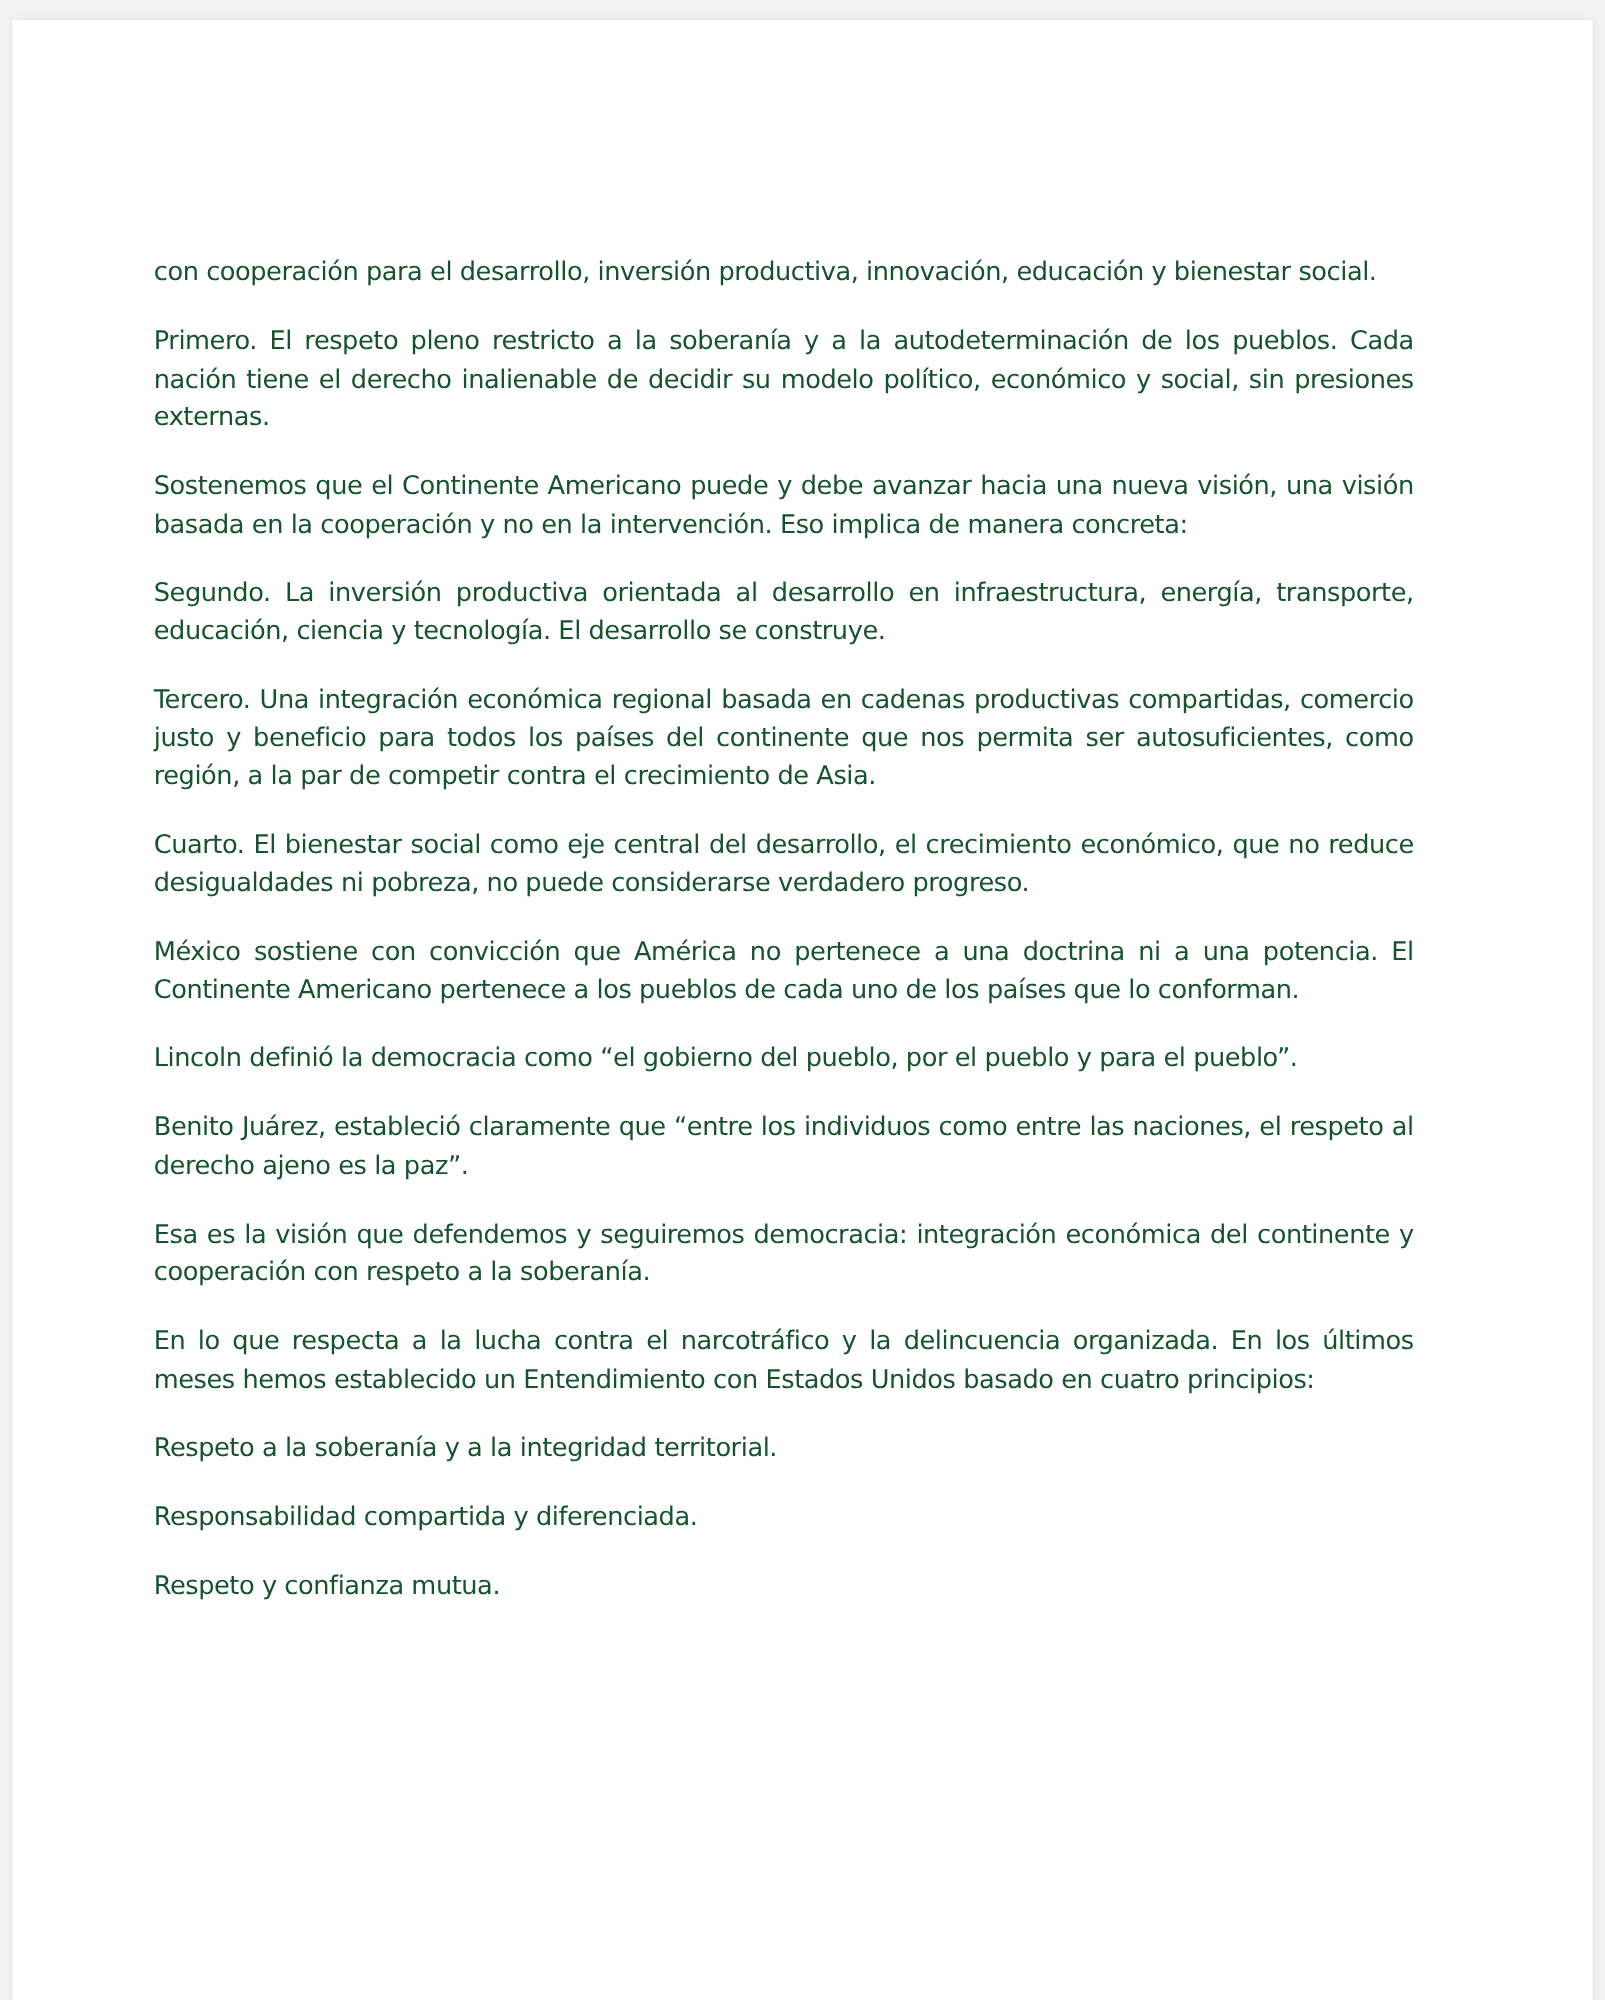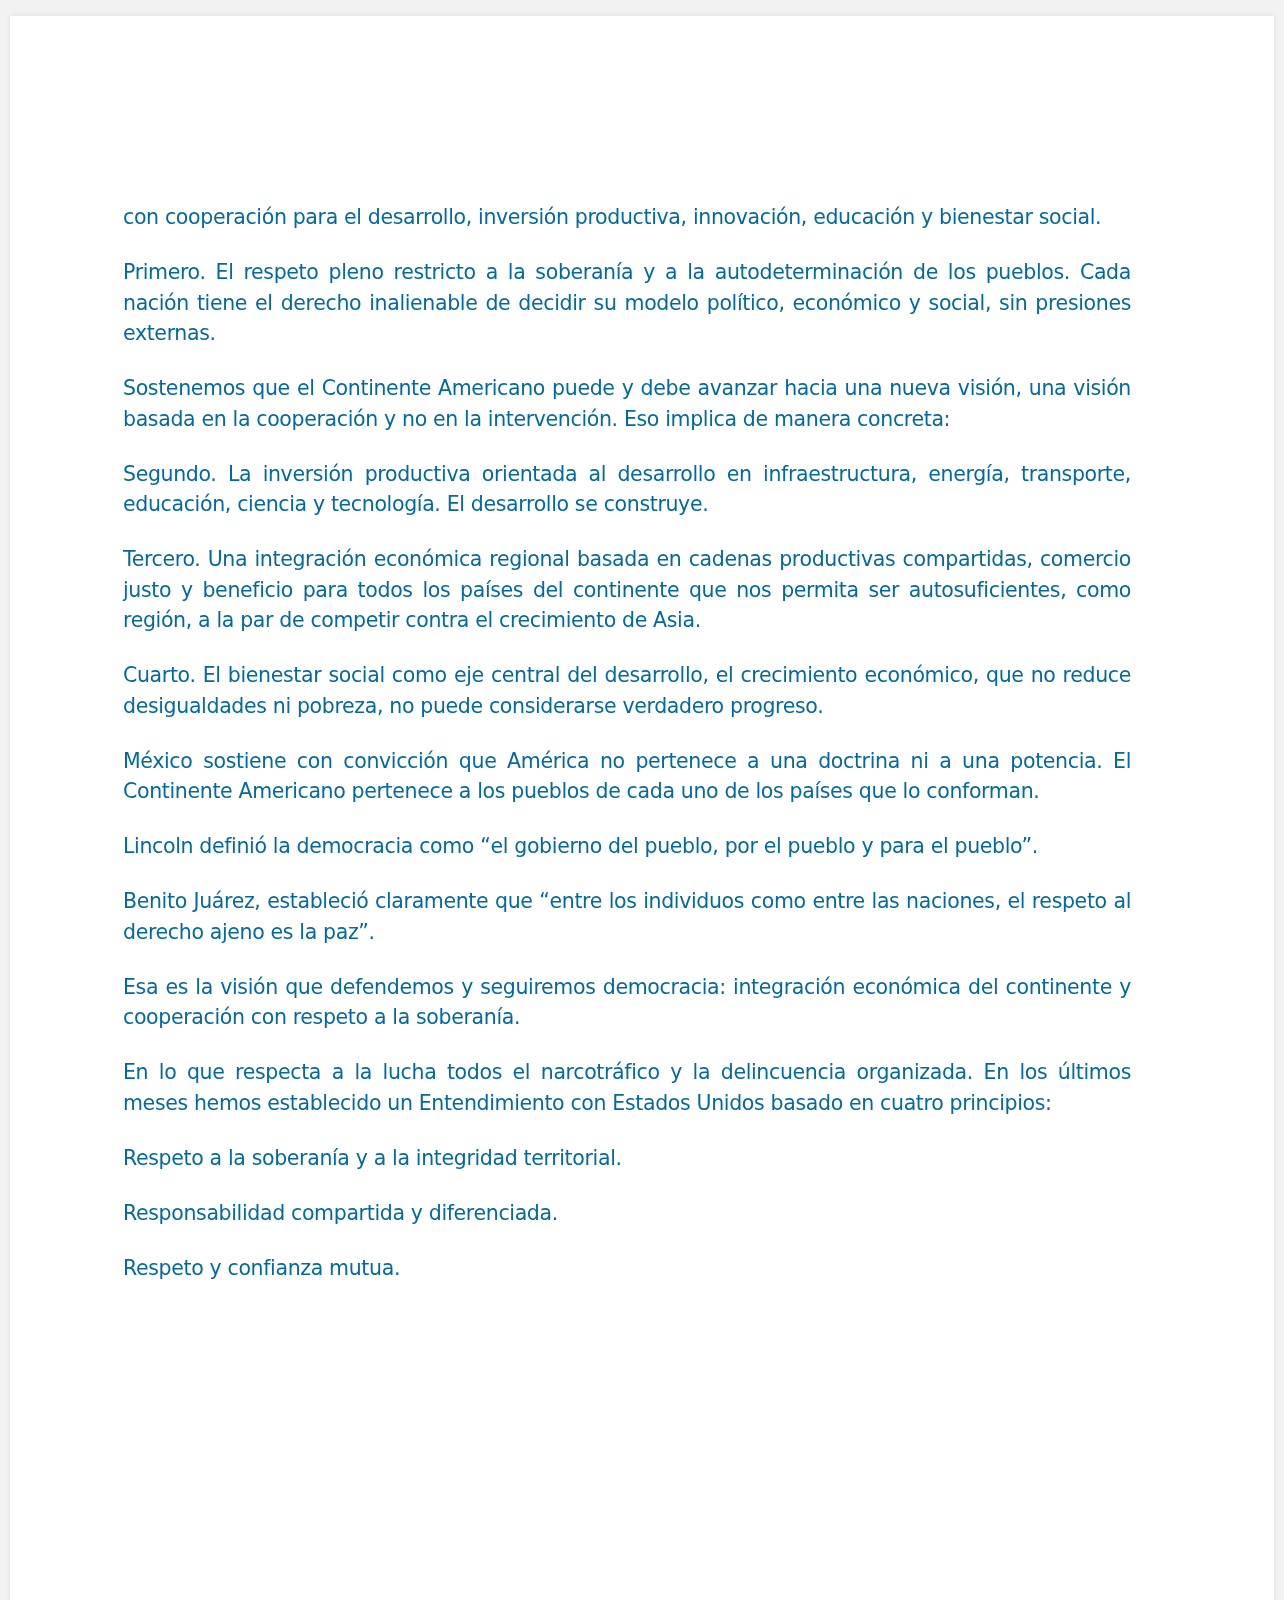--- a/index.html
+++ b/index.html
@@ -20,21 +20,21 @@
       box-shadow: 0 0 6px rgba(0,0,0,0.08);
     }
     .content {
       position: absolute;
       left: 113px;
       top: 186px;
       width: 1008px;
       font-family: "DejaVu Sans", sans-serif;
       font-size: 20.5px;
       line-height: 30.5px;
-      color: #0369a1;
+      color: #14532d;
       letter-spacing: -0.35px;
     }
     .content p {
       margin: 0 0 24.5px 0;
     }
     .content p.justify {
       text-align: justify;
     }
   </style>
 </head>
@@ -45,18 +45,18 @@
     <p class="justify">con cooperación para el desarrollo, inversión productiva, innovación, educación y bienestar social.</p>
     <p class="justify">Primero. El respeto pleno restricto a la soberanía y a la autodeterminación de los pueblos. Cada nación tiene el derecho inalienable de decidir su modelo político, económico y social, sin presiones externas.</p>
     <p class="justify">Sostenemos que el Continente Americano puede y debe avanzar hacia una nueva visión, una visión basada en la cooperación y no en la intervención. Eso implica de manera concreta:</p>
     <p class="justify">Segundo. La inversión productiva orientada al desarrollo en infraestructura, energía, transporte, educación, ciencia y tecnología. El desarrollo se construye.</p>
     <p class="justify">Tercero. Una integración económica regional basada en cadenas productivas compartidas, comercio justo y beneficio para todos los países del continente que nos permita ser autosuficientes, como región, a la par de competir contra el crecimiento de Asia.</p>
     <p class="justify">Cuarto. El bienestar social como eje central del desarrollo, el crecimiento económico, que no reduce desigualdades ni pobreza, no puede considerarse verdadero progreso.</p>
     <p class="justify">México sostiene con convicción que América no pertenece a una doctrina ni a una potencia. El Continente Americano pertenece a los pueblos de cada uno de los países que lo conforman.</p>
     <p>Lincoln definió la democracia como “el gobierno del pueblo, por el pueblo y para el pueblo”.</p>
     <p class="justify">Benito Juárez, estableció claramente que “entre los individuos como entre las naciones, el respeto al derecho ajeno es la paz”.</p>
     <p class="justify">Esa es la visión que defendemos y seguiremos democracia: integración económica del continente y cooperación con respeto a la soberanía.</p>
-    <p class="justify">En lo que respecta a la lucha todos el narcotráfico y la delincuencia organizada. En los últimos meses hemos establecido un Entendimiento con Estados Unidos basado en cuatro principios:</p>
+    <p class="justify">En lo que respecta a la lucha contra el narcotráfico y la delincuencia organizada. En los últimos meses hemos establecido un Entendimiento con Estados Unidos basado en cuatro principios:</p>
     <p>Respeto a la soberanía y a la integridad territorial.</p>
     <p>Responsabilidad compartida y diferenciada.</p>
     <p>Respeto y confianza mutua.</p>
   </div>
 </div>
 
 </body></html>

